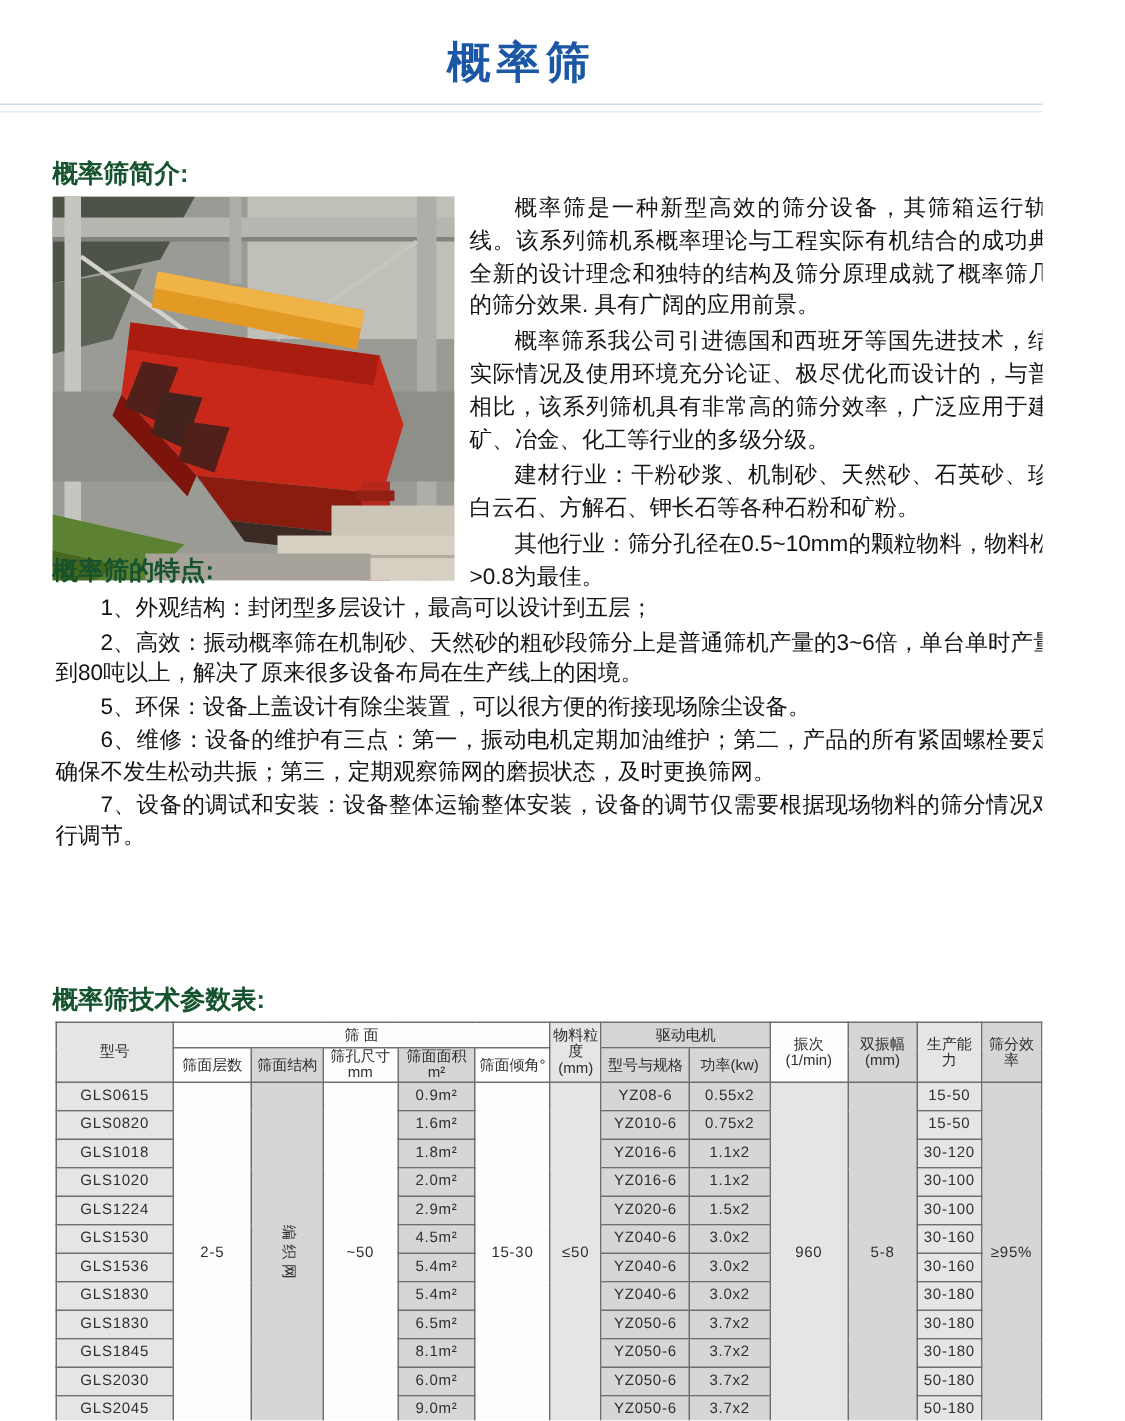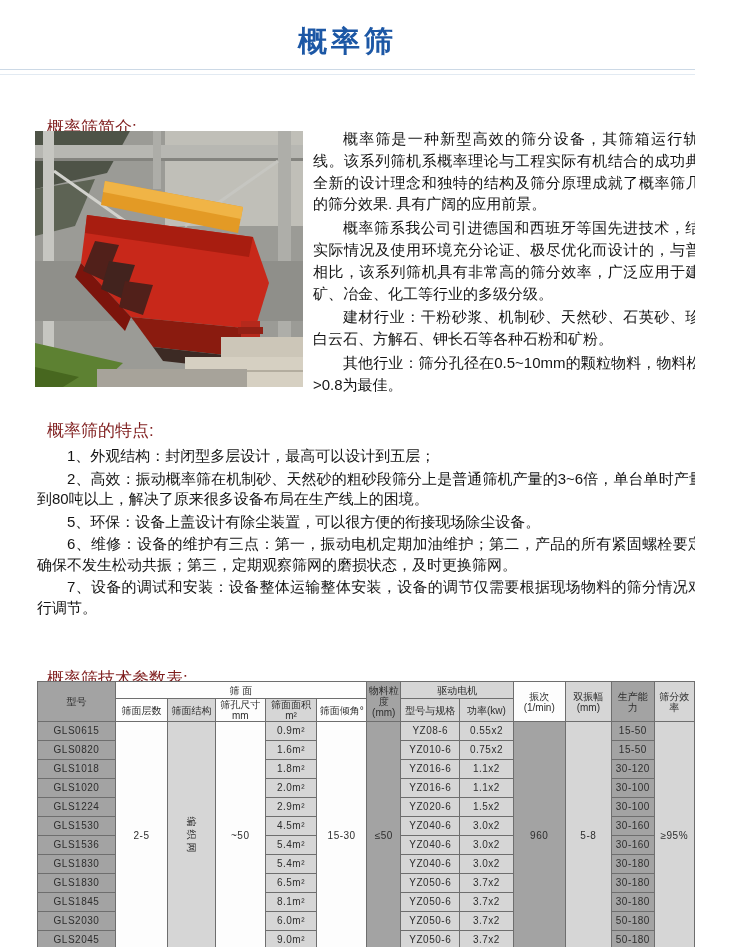--- a/index.html
+++ b/index.html
@@ -3,37 +3,37 @@
 <meta charset="utf-8">
 <style>
   html,body{margin:0;padding:0;background:#ffffff;}
   .page{position:relative;width:695px;height:947px;background:#ffffff;overflow:hidden;
         font-family:"Liberation Sans","DejaVu Sans",sans-serif;color:#141414;}
   .title{position:absolute;top:22px;left:0;width:100%;text-align:center;
          font-size:29px;font-weight:bold;color:#1c57a5;letter-spacing:4px;}
   .rule{position:absolute;left:0;width:100%;height:1px;}
   .rule-1{top:69px;background:#ccd9e6;}
   .rule-2{top:74px;background:#e2eaf2;}
-  .sec-heading{font-size:17px;font-weight:normal;color:#7f1d1d;margin:12px;}
+  .sec-heading{font-size:17px;font-weight:bold;color:#14532d;margin:0;}
   #intro-heading{position:absolute;top:104px;left:35px;}
   .intro-body{position:absolute;top:126px;left:35px;width:714px;}
   .photo-wrap{float:left;width:268px;height:256px;margin:5px 10px 2px 0;}
   .photo-wrap svg{display:block;width:268px;height:256px;}
   .para{margin:2px;font-size:15px;line-height:21.8px;text-align:justify;text-indent:2em;color:#141414;}
-  .features{position:absolute;top:407px;left:35px;width:716px;}
+  .features{position:absolute;top:369px;left:35px;width:716px;}
   .features .para{line-height:20.5px;}
   .features .sec-heading{margin-bottom:4px;}
   #specs-heading{position:absolute;top:655px;left:35px;}
   table.specs{position:absolute;top:681px;left:37px;border-collapse:collapse;table-layout:fixed;
               font-size:10px;color:#2e2e2e;}
   .specs th,.specs td{border:1px solid #6e6e6e;text-align:center;vertical-align:middle;
                       padding:0 1px;font-weight:normal;overflow:hidden;}
   .specs th{height:16px;line-height:11px;}
   .specs td{height:18px;line-height:12px;letter-spacing:0.5px;}
-  .c-blue{background:#a3a3a3;}
+  .c-blue{background:#e5e5e5;}
   .c-gray{background:#d6d6d6;}
   .c-white{background:#fdfdfd;}
   .rot{transform:rotate(90deg);letter-spacing:3px;white-space:nowrap;}
 </style>
 </head>
 <body>
 
 <div class="page">
 
   <div class="title">概率筛</div>

